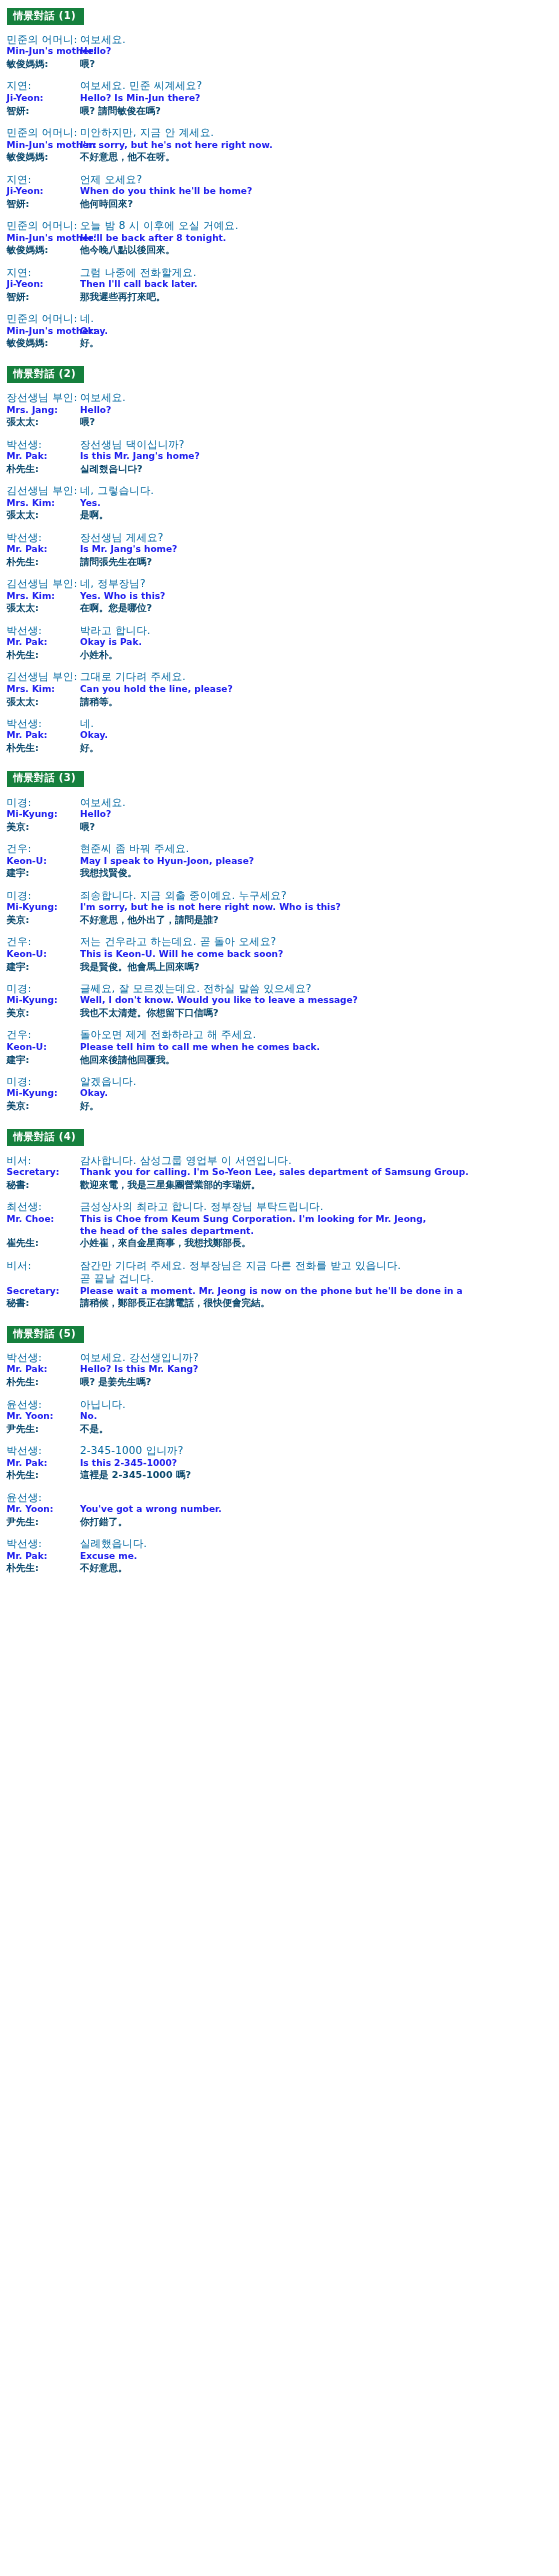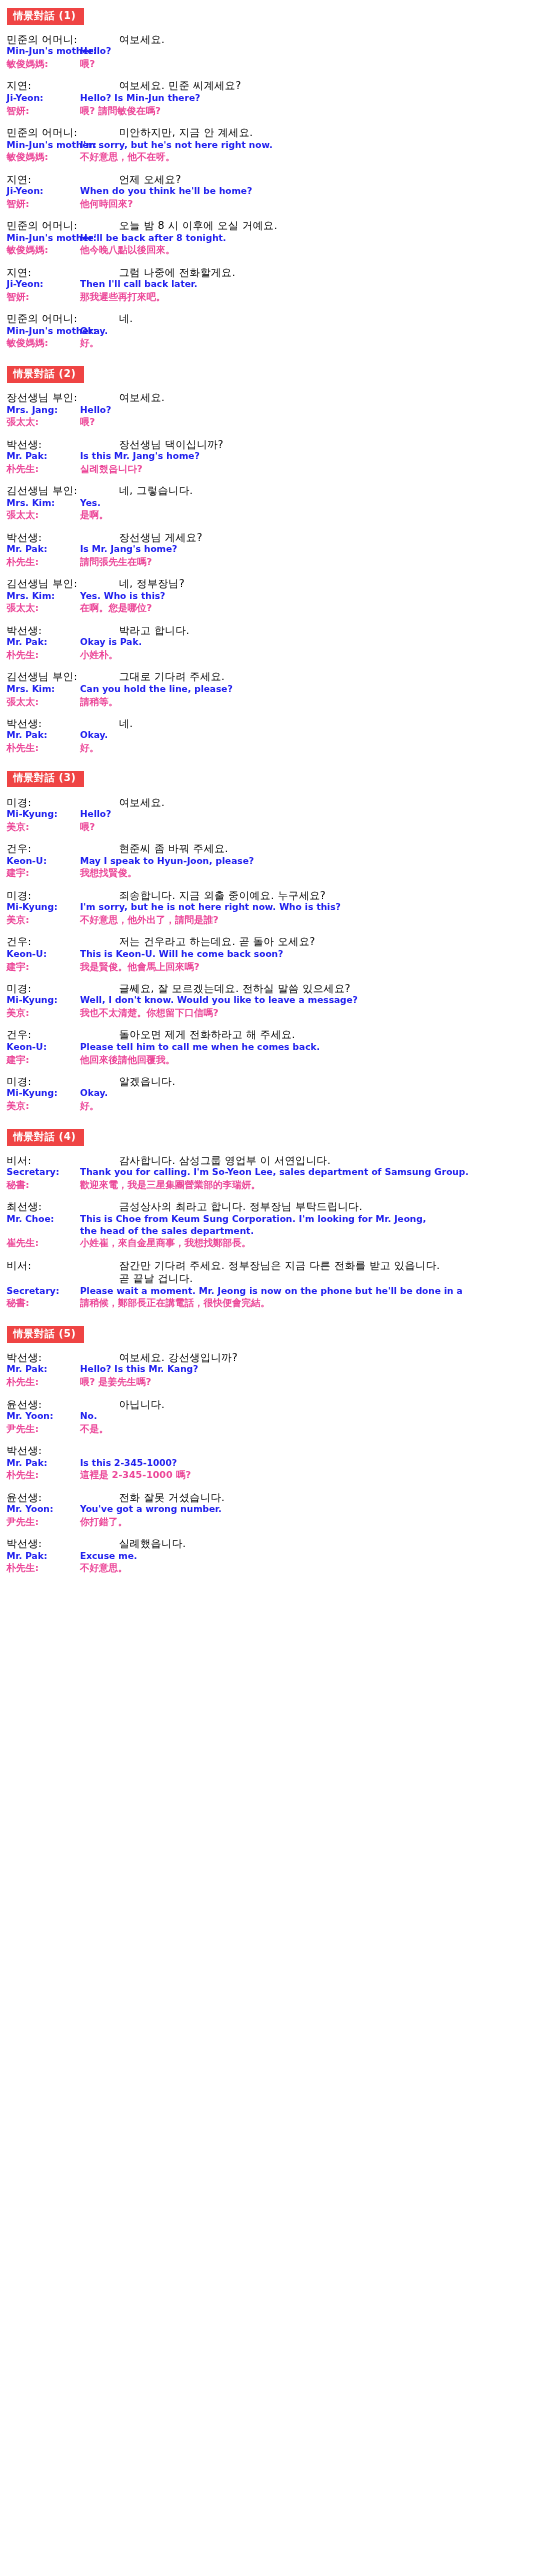--- a/index.html
+++ b/index.html
@@ -15,21 +15,21 @@
   .page {
     width: 559px;
     padding: 6.6px 0 10px 0;
     box-sizing: border-box;
   }
   .dialogue-block {
     margin: 0 0 15px 0;
   }
   .section-header {
     display: inline-block;
-    background: #ef4444;
+    background: #15803d;
     color: #ffffff;
     font-size: 10px;
     font-weight: bold;
     line-height: 1.25;
     padding: 1.7px 8.3px 2.5px 6.6px;
     margin: 0 0 8.3px 6.6px;
     letter-spacing: 0.4px;
   }
   .exchange {
     margin: 0 0 9px 0;
@@ -49,40 +49,39 @@
   }
   .utterance {
     flex: 1 1 auto;
     font-size: 9.5px;
   }
   .cont .speaker {
     visibility: hidden;
   }
   
   .lang-ko {
-    color: #000000;
-    gap: 39px;
+    color: #0369a1;
   }
   .lang-ko .speaker,
   .lang-ko .utterance {
     font-size: 10.4px;
     letter-spacing: 0.2px;
   }
   
   .lang-en {
     color: #2222ee;
     font-weight: bold;
   }
   .lang-en .speaker,
   .lang-en .utterance {
     font-size: 9px;
   }
   
   .lang-zh {
-    color: #ec4899;
+    color: #0c4a6e;
     font-weight: bold;
   }
   .lang-zh .speaker,
   .lang-zh .utterance {
     font-size: 9.5px;
   }
 </style>
 </head>
 <body>
 
@@ -446,33 +445,33 @@
           <div class="speaker">Mr. Yoon:</div>
           <div class="utterance">No.</div>
         </div>
         <div class="line lang-zh">
           <div class="speaker">尹先生:</div>
           <div class="utterance">不是。</div>
         </div>
       </div><div class="exchange">
         <div class="line lang-ko">
           <div class="speaker">박선생:</div>
+          <div class="utterance">2-345-1000 입니까?</div>
         </div>
         <div class="line lang-en">
           <div class="speaker">Mr. Pak:</div>
           <div class="utterance">Is this 2-345-1000?</div>
         </div>
         <div class="line lang-zh">
           <div class="speaker">朴先生:</div>
           <div class="utterance">這裡是 2-345-1000 嗎?</div>
         </div>
       </div><div class="exchange">
         <div class="line lang-ko">
           <div class="speaker">윤선생:</div>
-          <div class="utterance">전화 잘못 거셨습니다.</div>
         </div>
         <div class="line lang-en">
           <div class="speaker">Mr. Yoon:</div>
           <div class="utterance">You've got a wrong number.</div>
         </div>
         <div class="line lang-zh">
           <div class="speaker">尹先生:</div>
           <div class="utterance">你打錯了。</div>
         </div>
       </div><div class="exchange">

